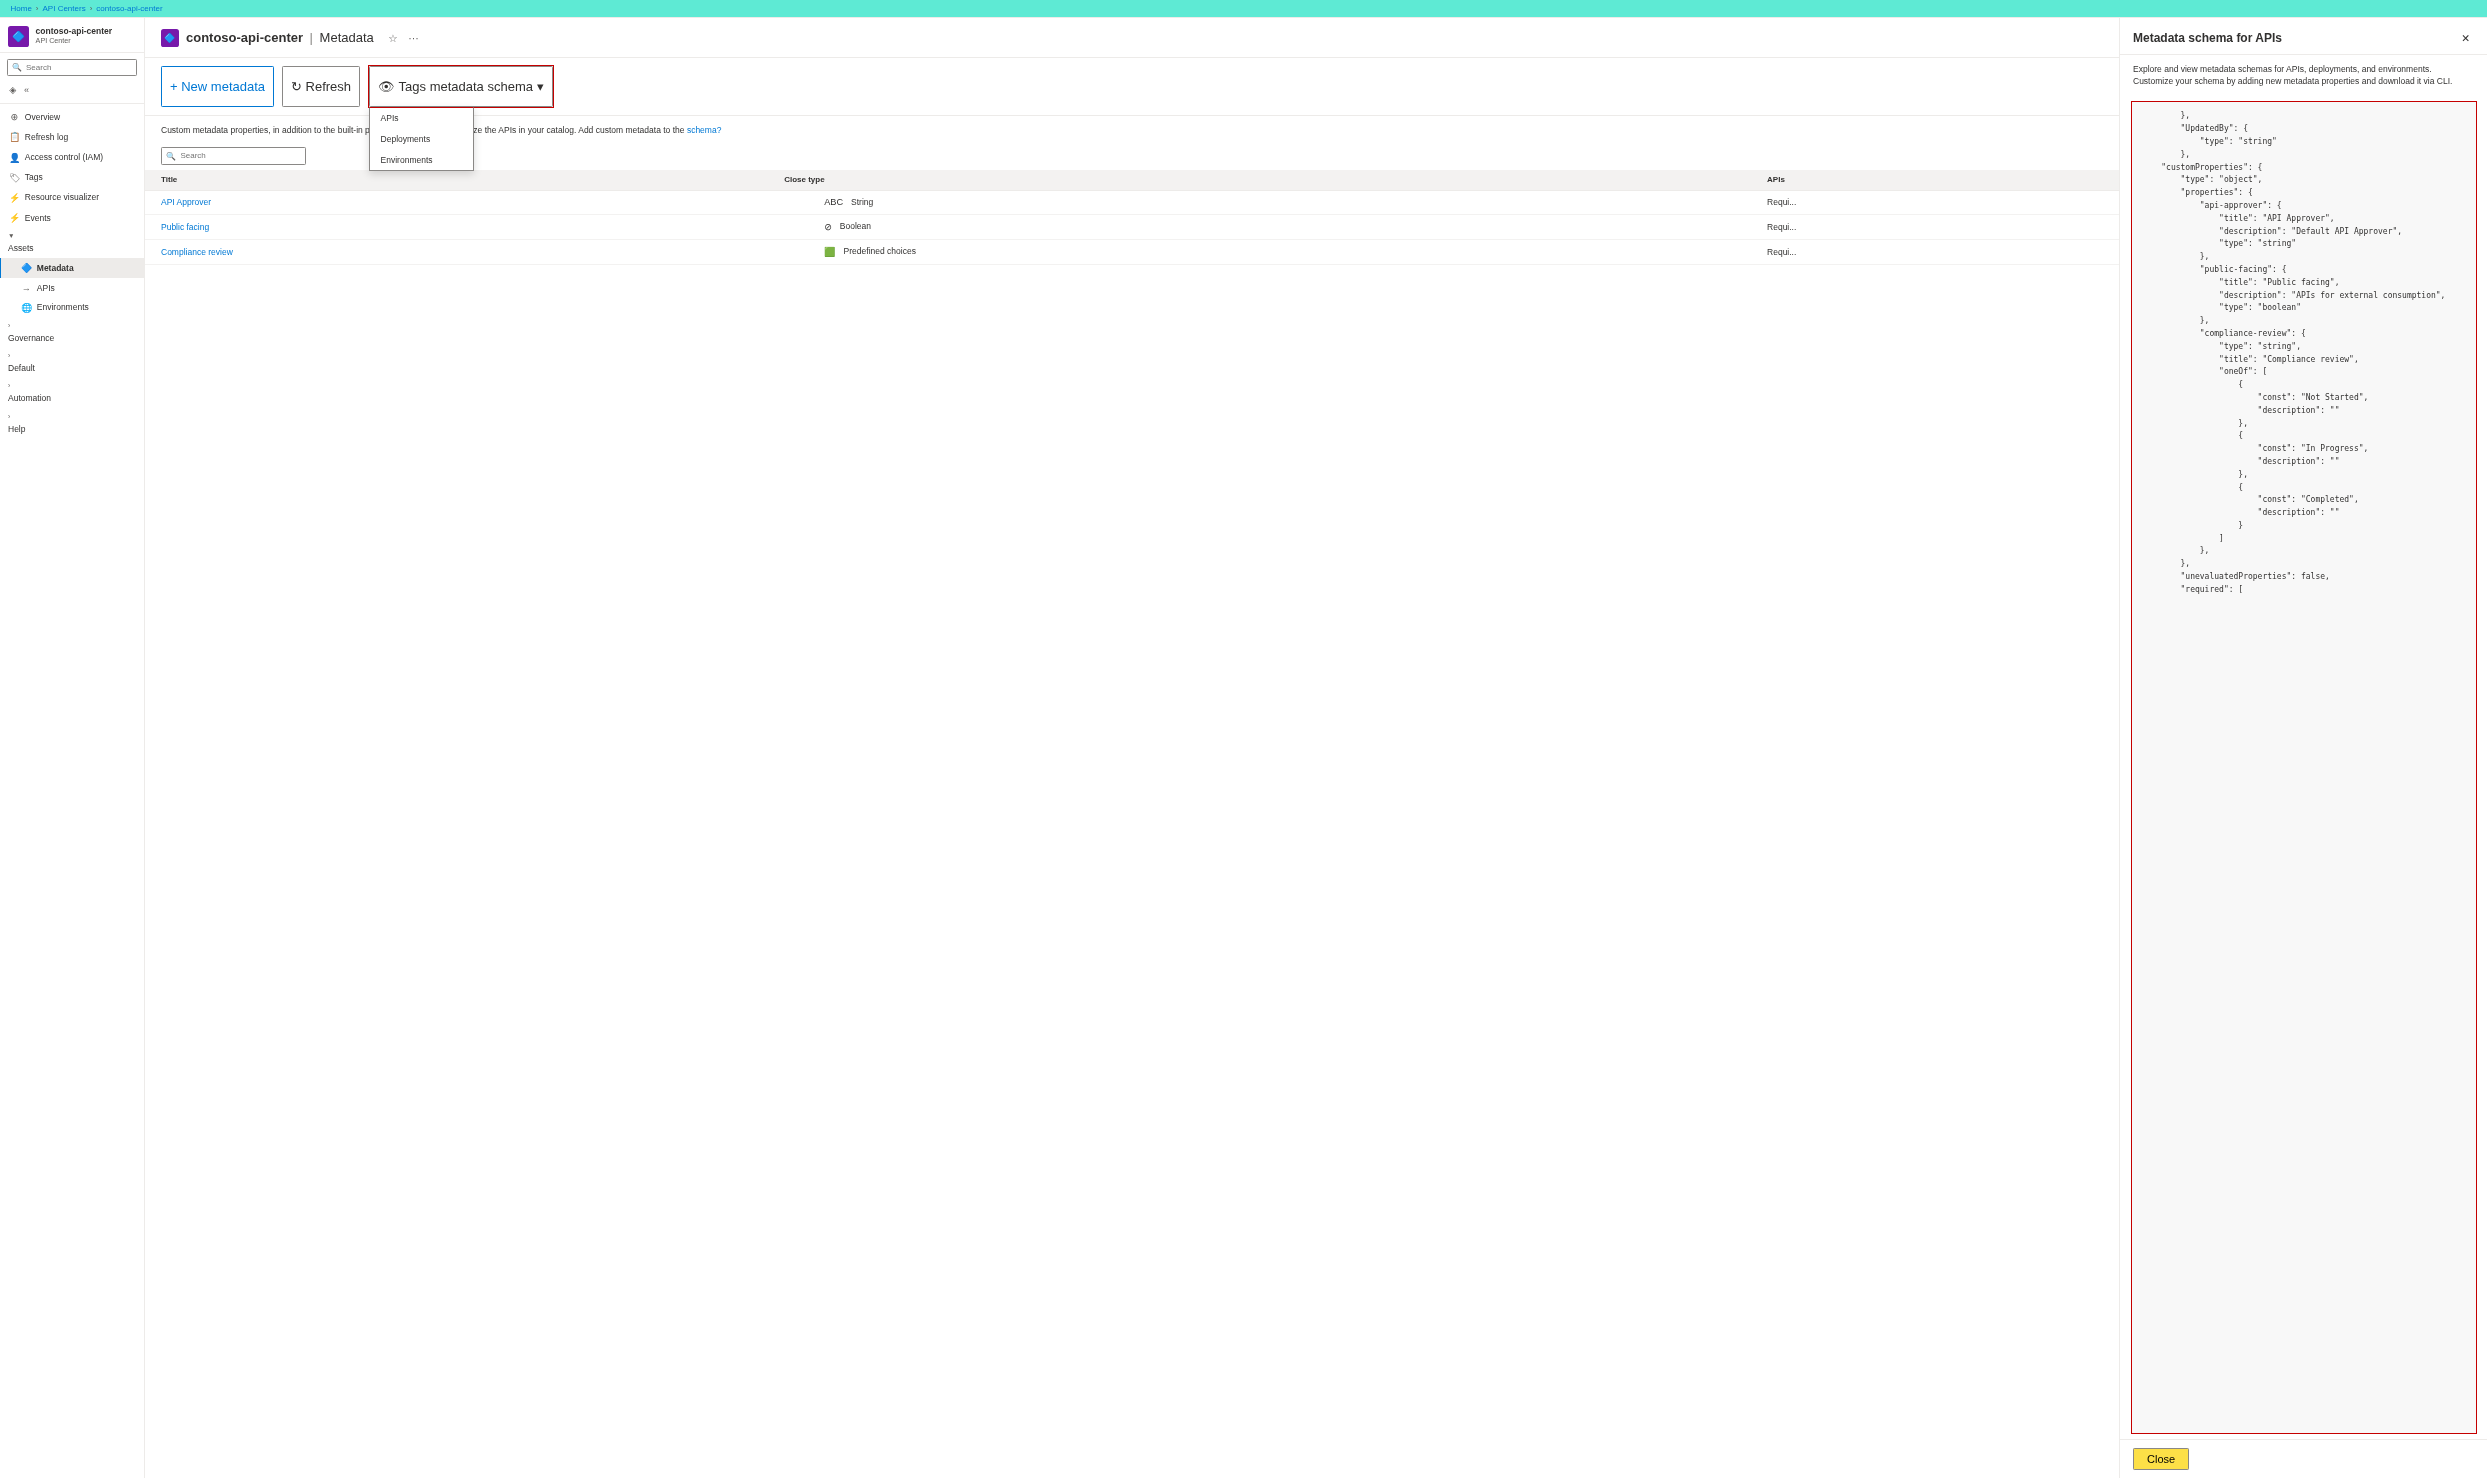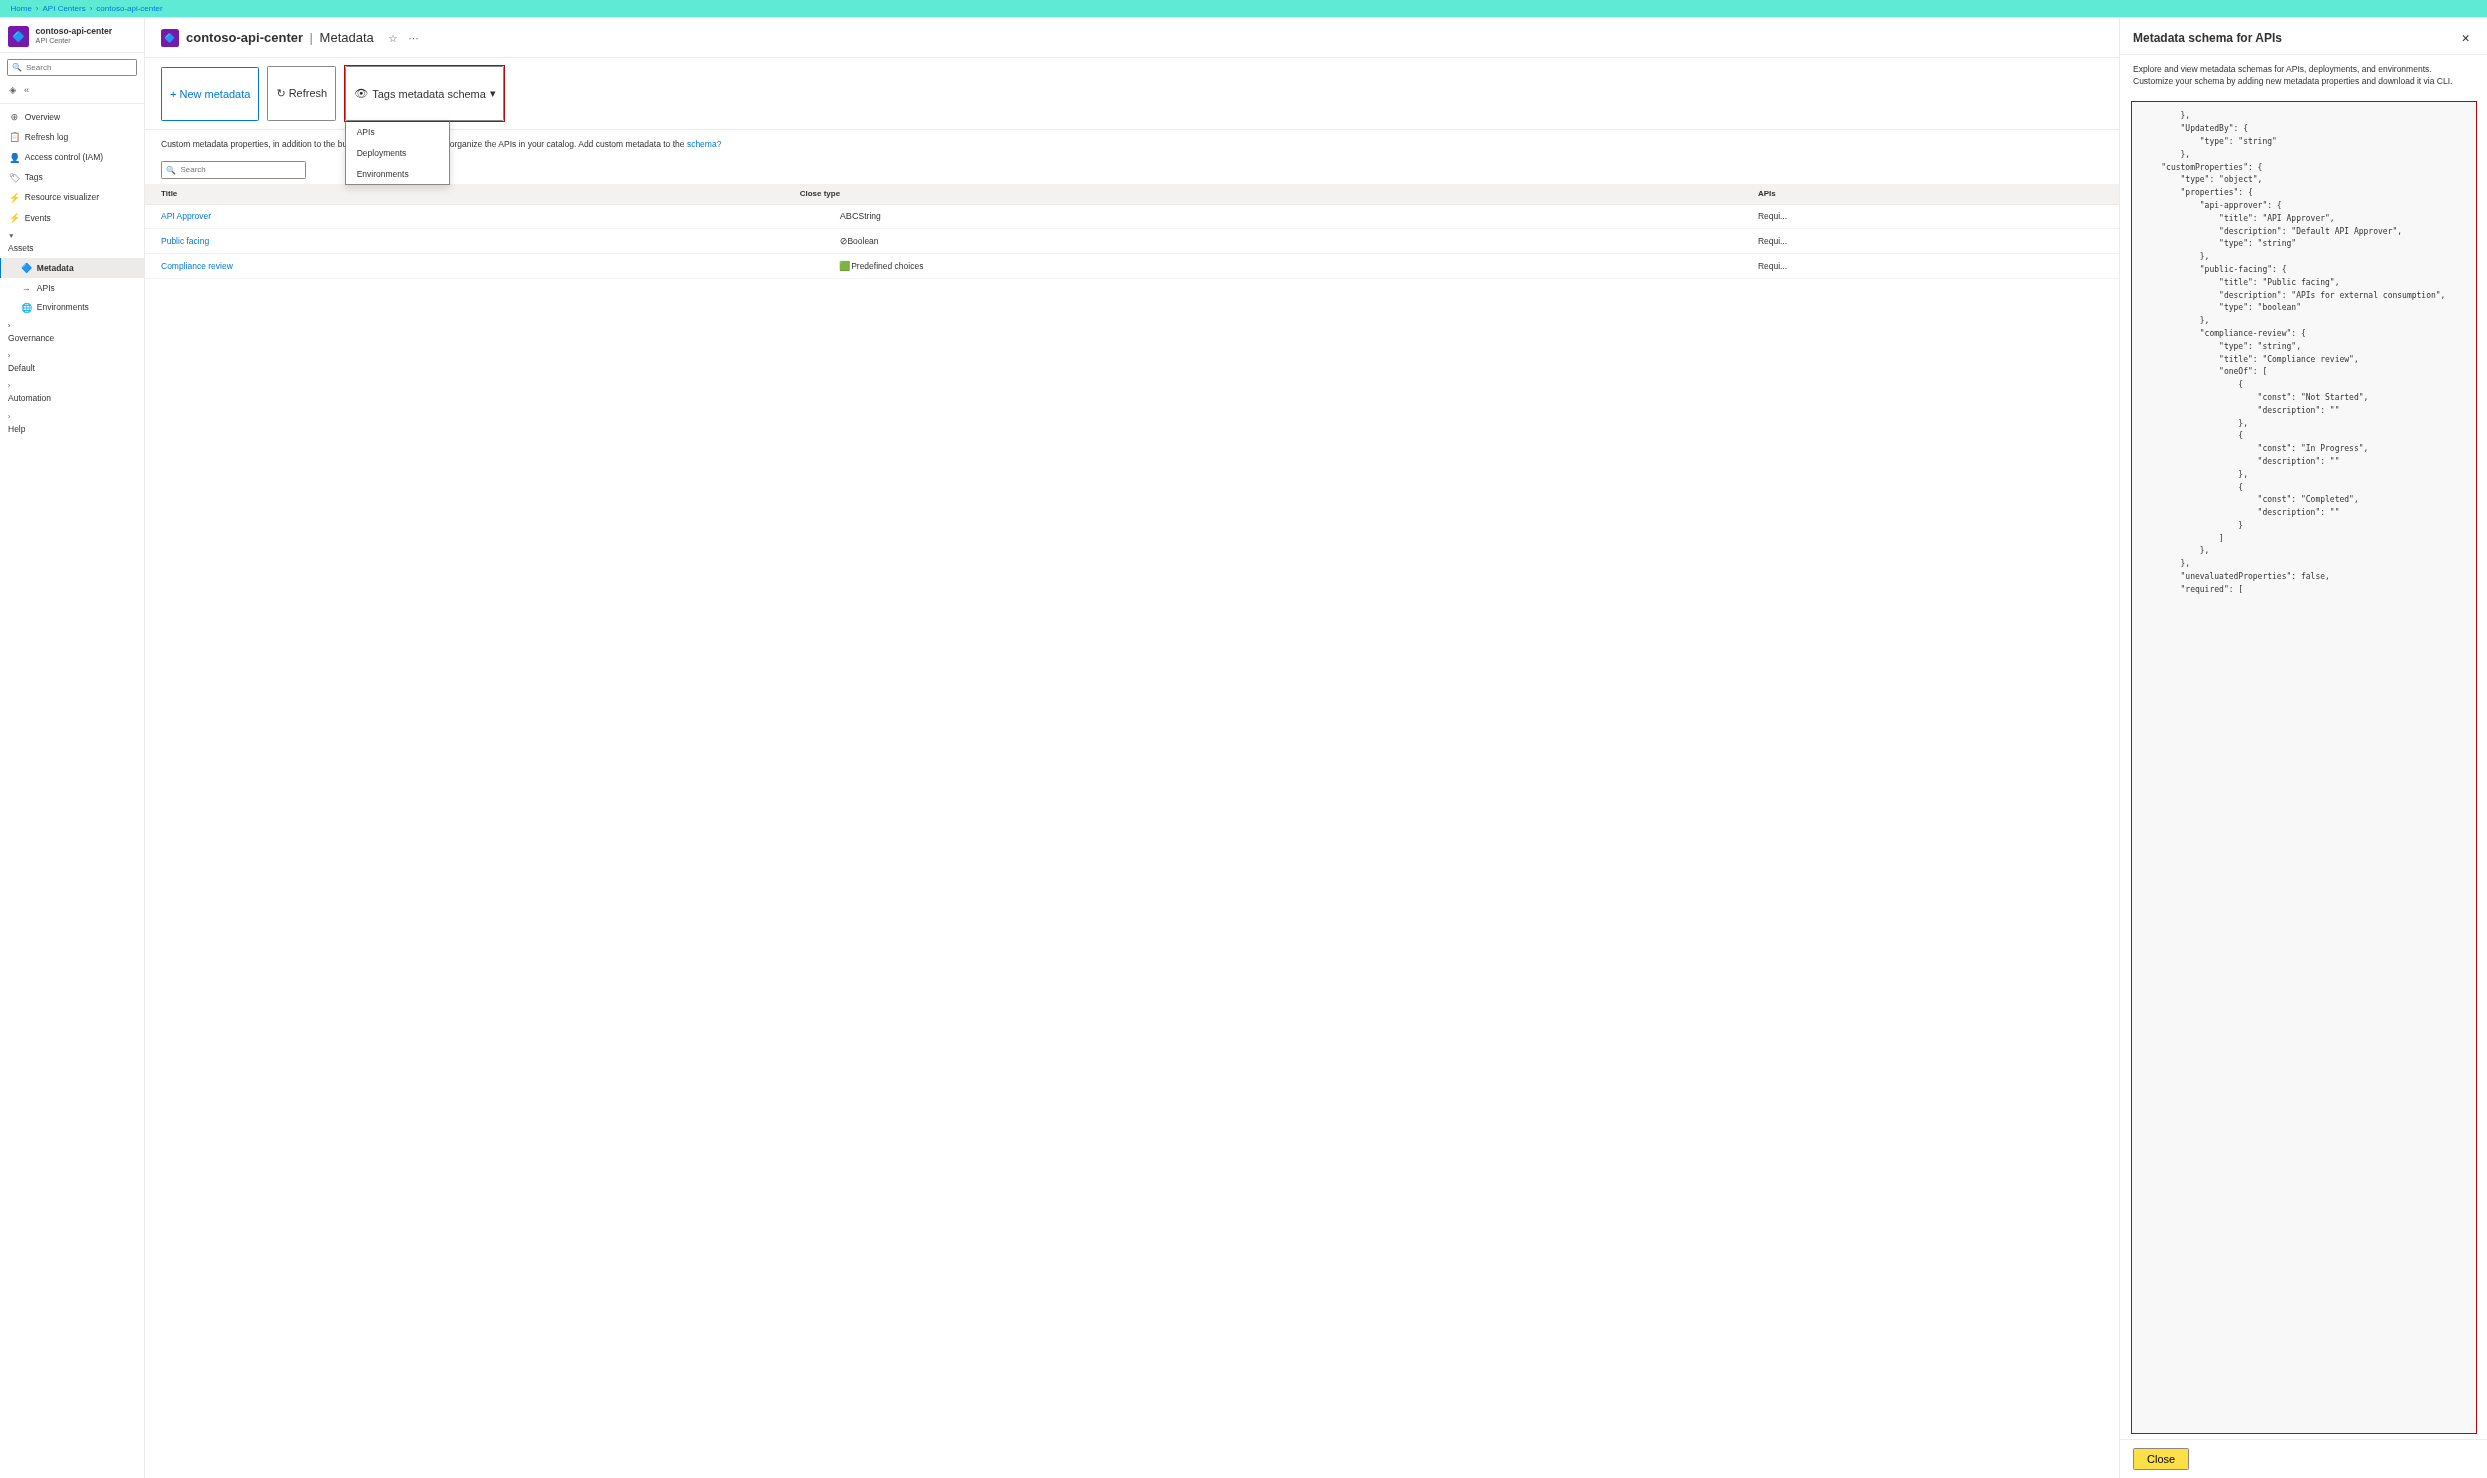--- a/index.html
+++ b/index.html
@@ -168,25 +168,25 @@
       display: flex;
       align-items: center;
       gap: 8px;
       border-bottom: 0.7px solid #edebe9;
       position: relative;
     }
     .toolbar-btn {
       display: flex;
       align-items: center;
       gap: 4px;
-      padding: 20px 8px;
+      padding: 12px 8px;
       border: 0.7px solid #8a8886;
       background: #fff;
       cursor: pointer;
-      font-size: 11px;
+      font-size: 13px;
       color: #323130;
       border-radius: 1.3px;
     }
     .toolbar-btn.primary { border-color: #0078d4; color: #0078d4; }
 
     
     .dropdown-container { position: relative; }
     .dropdown-menu {
       position: absolute;
       top: 100%;
@@ -255,22 +255,21 @@
     .data-table td {
       padding: 6.6px 16px;
       font-size: 8.5px;
       border-bottom: 0.7px solid #f3f2f1;
       color: #323130;
     }
     .data-link { color: #0078d4; text-decoration: none; cursor: pointer; }
 
     .type-badge {
       display: inline-flex;
-      align-items: center;
-      gap: 0;
+      gap: 8px;
       font-size: 8.5px;
       margin-left: 40px;
     }
     .type-icon { font-size: 9.2px; }
 
     
     .side-panel {
       width: 368px;
       background: #fff;
       border-left: 0.7px solid #edebe9;

